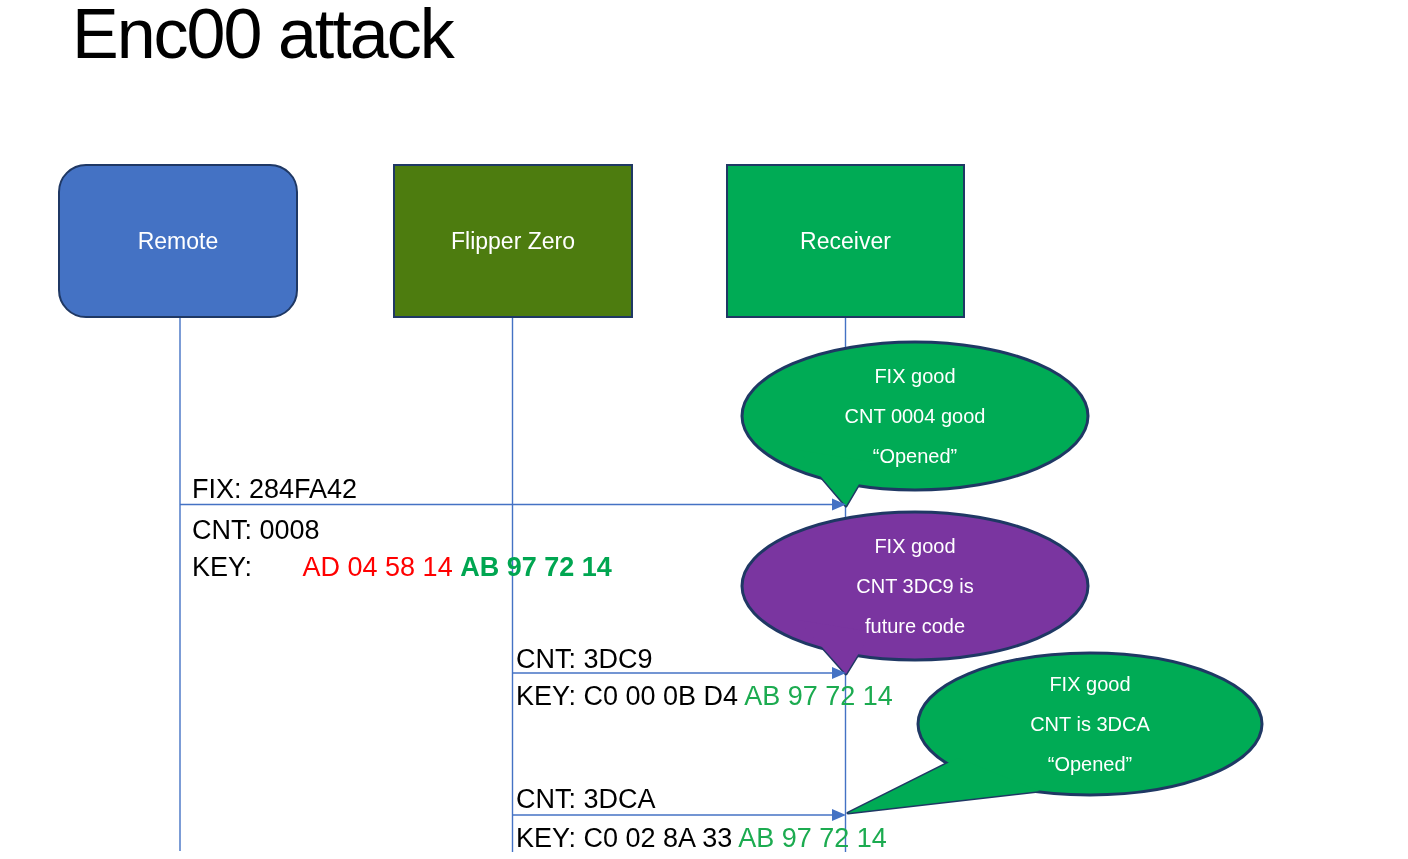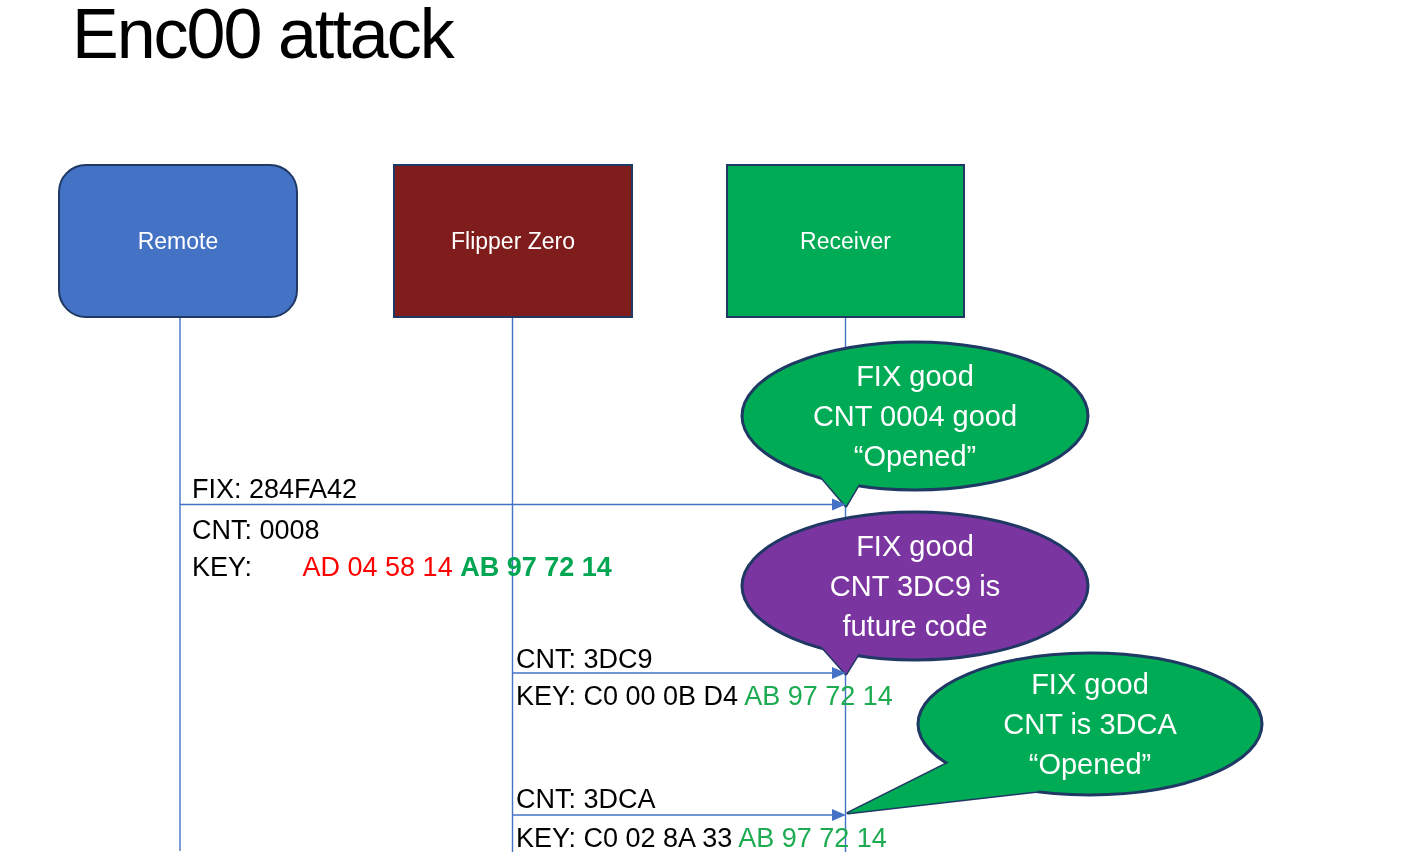--- a/index.html
+++ b/index.html
@@ -30,21 +30,21 @@
     box-sizing:border-box;
     border:2.5px solid #1F3864;
     display:flex;
     align-items:center;
     justify-content:center;
     color:#ffffff;
     font-size:23px;
     white-space:nowrap;
   }
   .actor-remote{left:58px;background:#4472C4;border-radius:28px;}
-  .actor-flipper{left:393px;background:#7f1d1d;}
+  .actor-flipper{left:393px;background:#4d7c0f;}
   .actor-receiver{left:726px;width:239px;background:#00AB55;}
   svg.diagram{
     position:absolute;
     left:0;top:0;
     width:1408px;height:859px;
   }
   .msg{
     position:absolute;
     font-size:27px;
     line-height:37px;
@@ -57,21 +57,21 @@
   .msg2-below{left:516px;top:678px;}
   .msg3-above{left:516px;top:781px;}
   .msg3-below{left:516px;top:820px;}
   .key-red{color:#FF0000;margin-left:43px;}
   .key-green-bold{color:#00A651;font-weight:bold;}
   .key-green{color:#1CAB50;}
   .callout-text{
     position:absolute;
     text-align:center;
     color:#ffffff;
-    font-size:29px;
+    font-size:20px;
     line-height:40px;
   }
   .callout-text-1{left:742px;top:356px;width:346px;}
   .callout-text-2{left:742px;top:526px;width:346px;}
   .callout-text-3{left:918px;top:664px;width:344px;}
 </style>
 </head>
 <body>
 
 <div class="slide">

